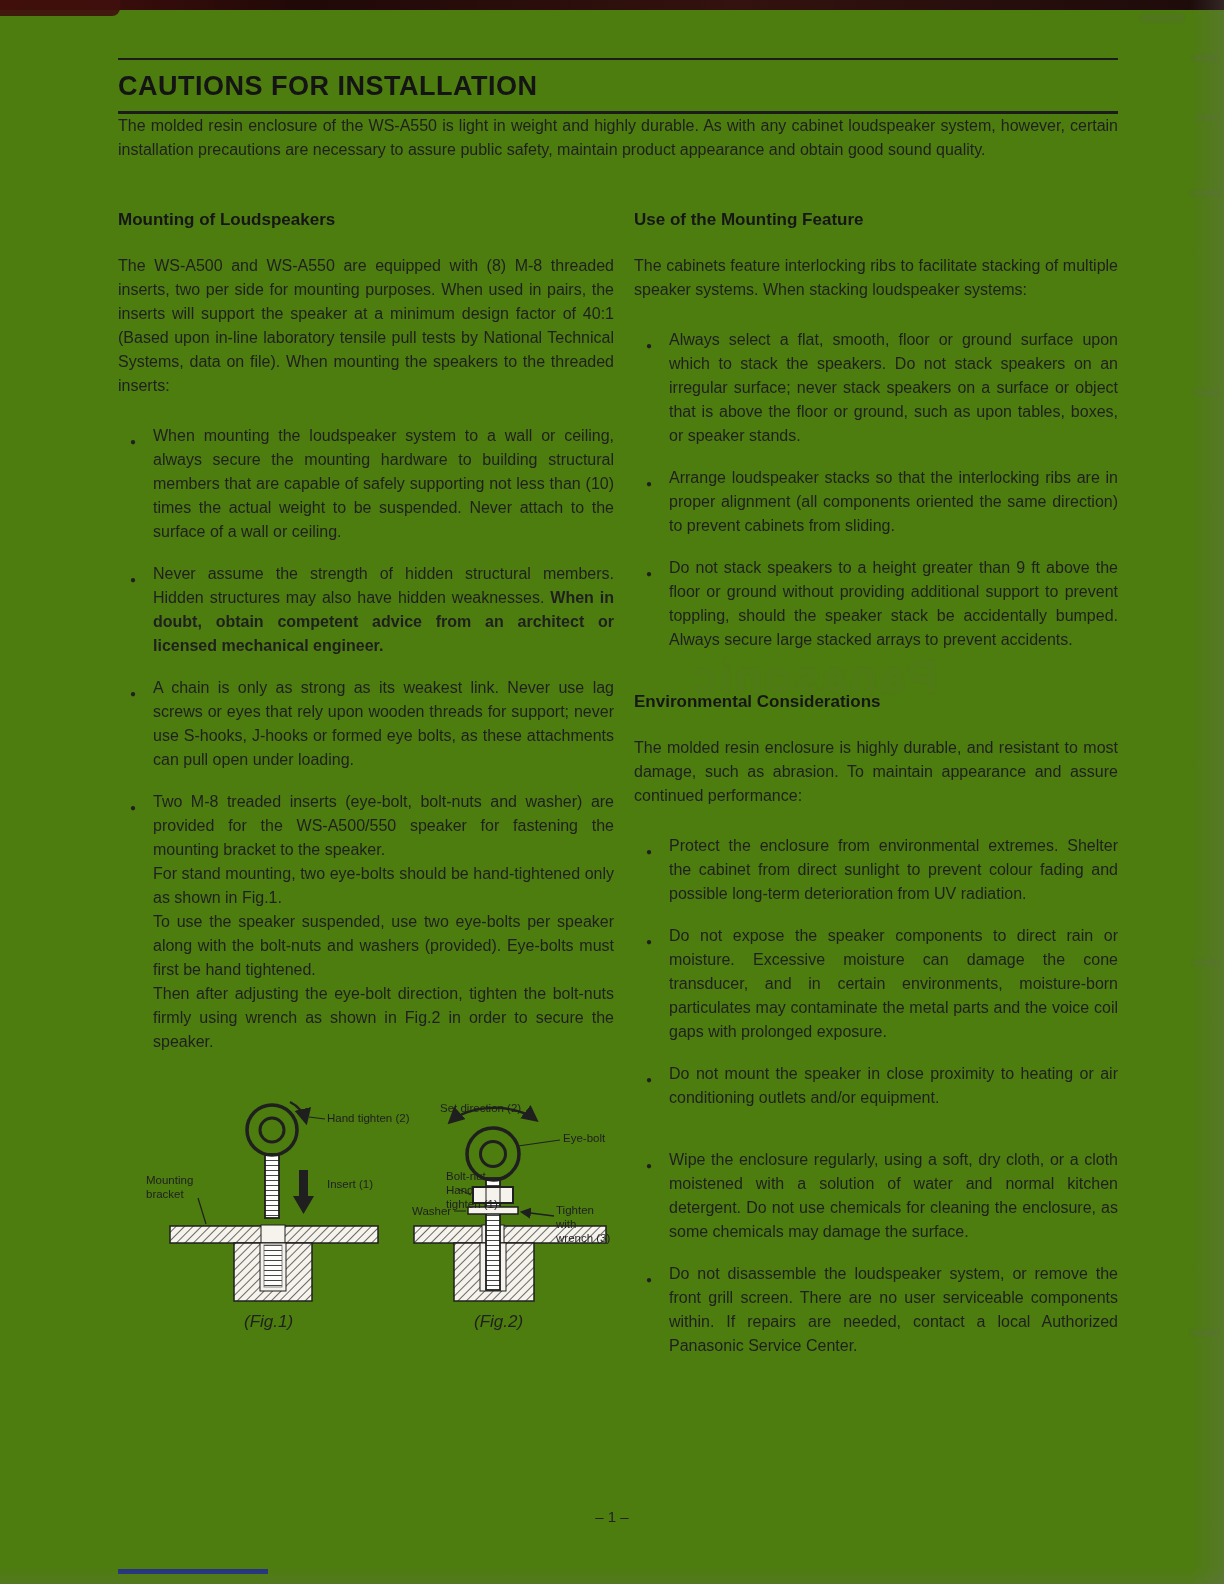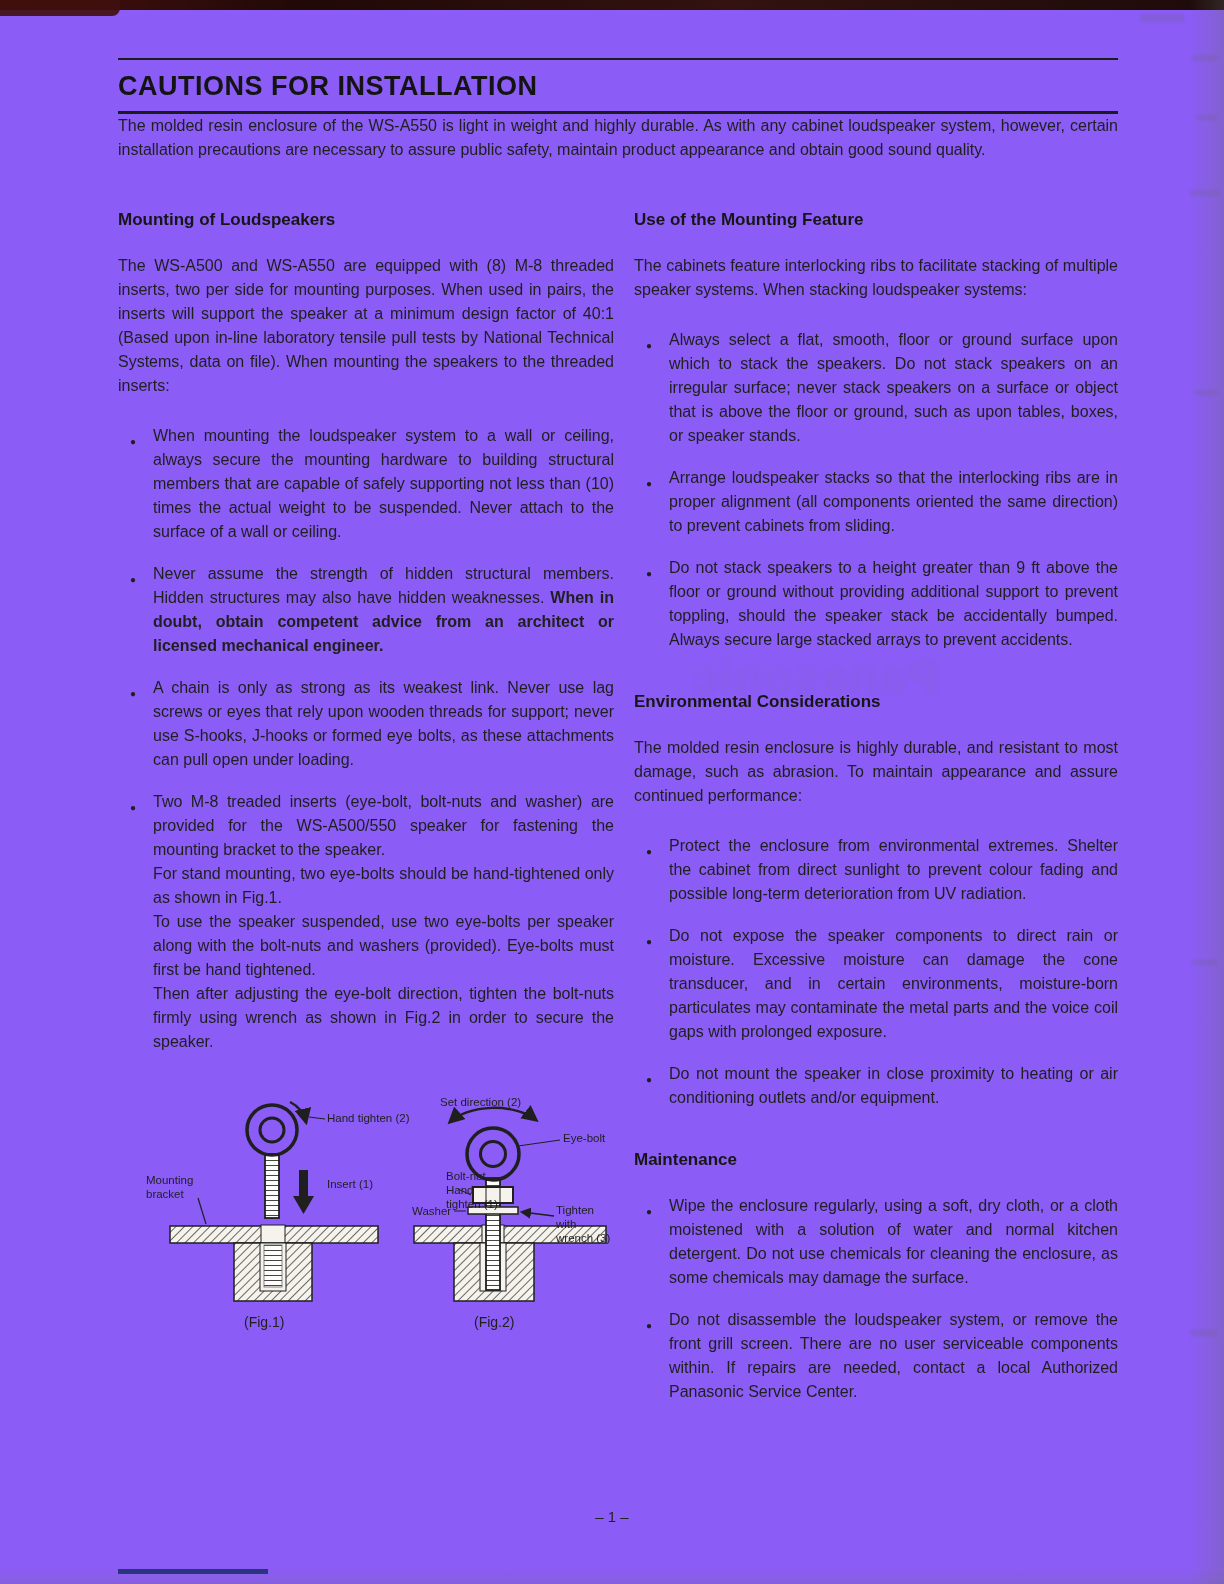--- a/index.html
+++ b/index.html
@@ -5,21 +5,21 @@
   * { margin: 0; padding: 0; box-sizing: border-box; }
   body {
     font-family: "Liberation Sans", sans-serif;
     background: #e9e7e1;
     width: 1224px;
   }
   .page {
     position: relative;
     width: 1224px;
     height: 1584px;
-    background: #8b5cf6;
+    background: #4d7c0f;
     overflow: hidden;
     color: #1f1f1f;
   }
   
   .scan-top {
     position: absolute; top: 0; left: 0; width: 100%; height: 10px;
     background: linear-gradient(90deg, #47100e, #200907 25%, #33120f 60%, #1c0b0a);
   }
   .scan-top-corner {
     position: absolute; top: 0; left: 0; width: 120px; height: 16px;
@@ -60,21 +60,21 @@
   .marker { flex: 0 0 35px; padding-left: 12px; font-size: 10px; padding-top: 6px; }
   .btext { flex: 1; text-align: justify; white-space: pre-line; }
   .btext strong { font-weight: bold; }
   
   .figure { position: relative; width: 470px; height: 248px; margin: 34px 0 0 26px; }
   .figure svg { position: absolute; left: 0; top: 0; }
   .fig-label {
     position: absolute; font-size: 11.5px; line-height: 1.2;
     white-space: pre-line; color: #1f1f1f;
   }
-  .fig-caption { position: absolute; font-size: 14px; color: #1f1f1f; }
+  .fig-caption { position: absolute; font-size: 17px; color: #1f1f1f; font-style: italic; }
   
   .footer {
     position: absolute; left: 0; top: 1508px; width: 1224px;
     text-align: center; font-size: 15px; color: #222;
   }
   .blue-line {
     position: absolute; left: 118px; top: 1569px; width: 150px; height: 5px;
     background: #26337f;
   }
 </style>
@@ -173,21 +173,21 @@
                 <path d="M 410 128 L 378 124" fill="none" stroke="#1f1f1f" stroke-width="1.6" marker-end="url(#arrow)"></path>
               </g>
             </svg>
 
             <div class="fig-label" style="left:183px; top:24px;">Hand tighten (2)</div>
             <div class="fig-label" style="left:2px; top:86px;">Mounting
 bracket</div>
             <div class="fig-label" style="left:183px; top:90px;">Insert (1)</div>
             <div class="fig-caption" style="left:100px; top:222px; position:absolute;">(Fig.1)</div>
 
-            <div class="fig-label" style="left:296px; top:8px;">Set direction (2)</div>
+            <div class="fig-label" style="left:296px; top:14px;">Set direction (2)</div>
             <div class="fig-label" style="left:419px; top:44px;">Eye-bolt</div>
             <div class="fig-label" style="left:266px; top:82px; width:56px;margin-left:36px;">Bolt-nut
 Hand
 tighten (1)</div>
             <div class="fig-label" style="left:268px; top:117px;">Washer</div>
             <div class="fig-label" style="left:412px; top:116px; width:58px;">Tighten with
 wrench (3)</div>
             <div class="fig-caption" style="left:330px; top:222px; position:absolute;">(Fig.2)</div>
           </div>
         </div>
@@ -223,21 +223,20 @@
             <span class="marker">●</span>
             <div class="btext">Do not expose the speaker components to direct rain or moisture.  Excessive moisture can damage the cone transducer, and in certain environments, moisture-born particulates may contaminate the metal parts and the voice coil gaps with prolonged exposure.</div>
           </div>
           <div class="bullet">
             <span class="marker">●</span>
             <div class="btext">Do not mount the speaker in close proximity to heating or air conditioning outlets and/or equipment.</div>
           </div>
         </div>
 
         <div class="section">
-          <h2>Maintenance</h2>
           <div class="bullet">
             <span class="marker">●</span>
             <div class="btext">Wipe the enclosure regularly, using a soft, dry cloth, or a cloth moistened with a solution of water and normal kitchen detergent. Do not use chemicals for cleaning the enclosure, as some chemicals may damage the surface.</div>
           </div>
           <div class="bullet">
             <span class="marker">●</span>
             <div class="btext">Do not disassemble the loudspeaker system, or remove the front grill screen.  There are no user serviceable components within. If repairs are needed, contact a local Authorized Panasonic Service Center.</div>
           </div>
         </div>
 

